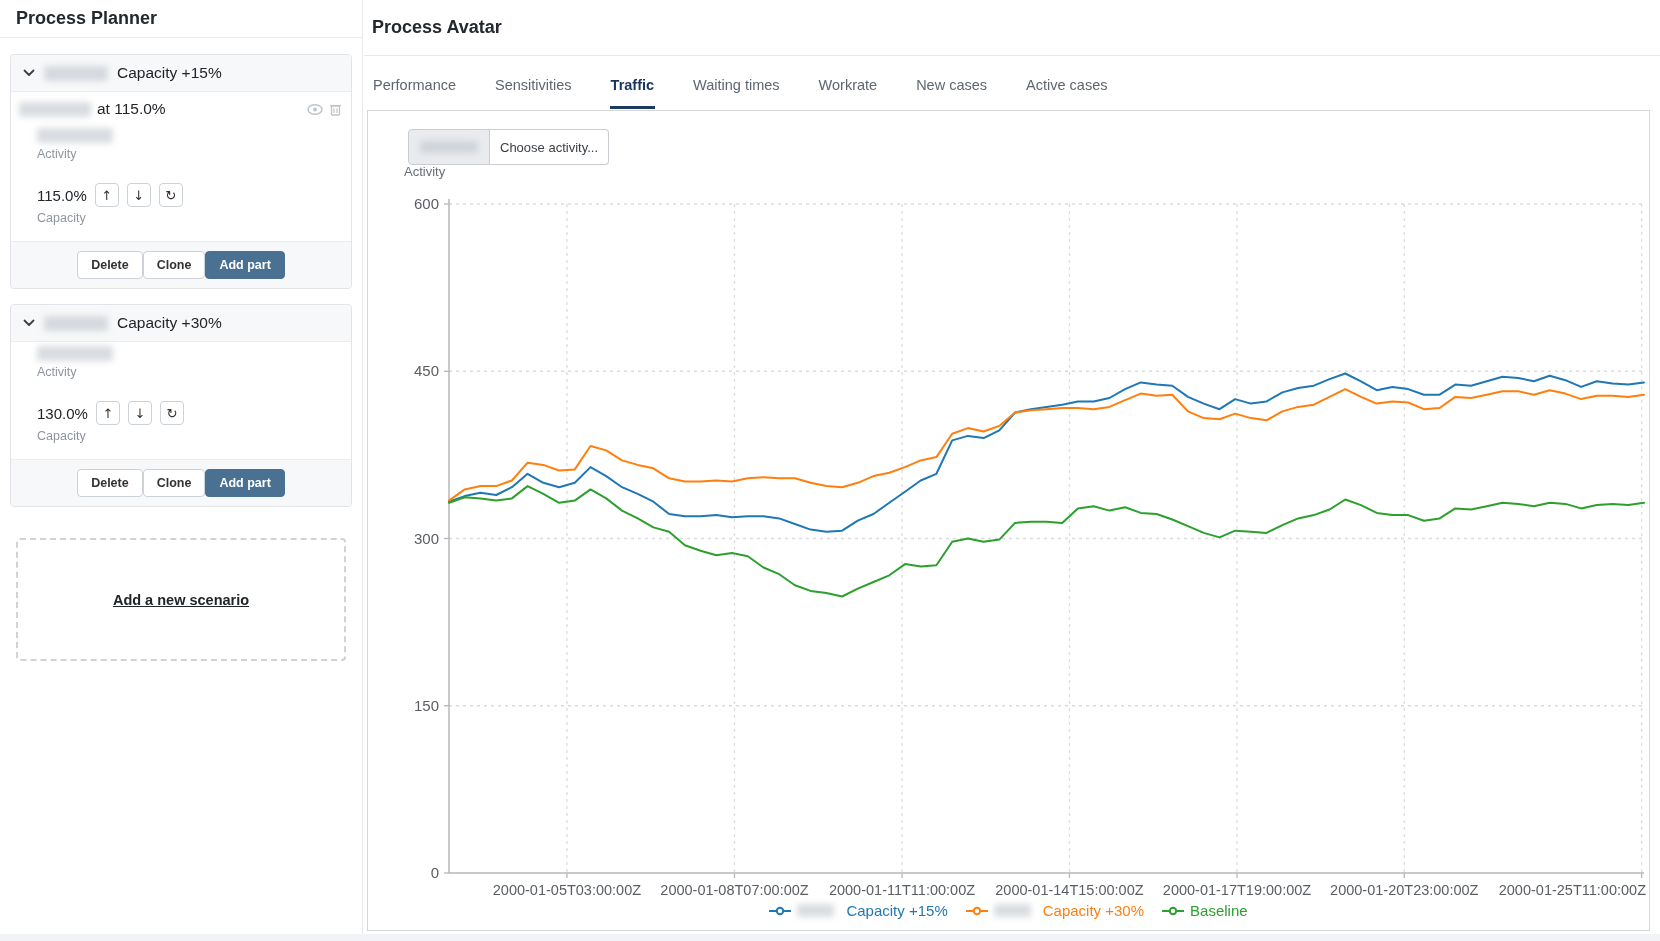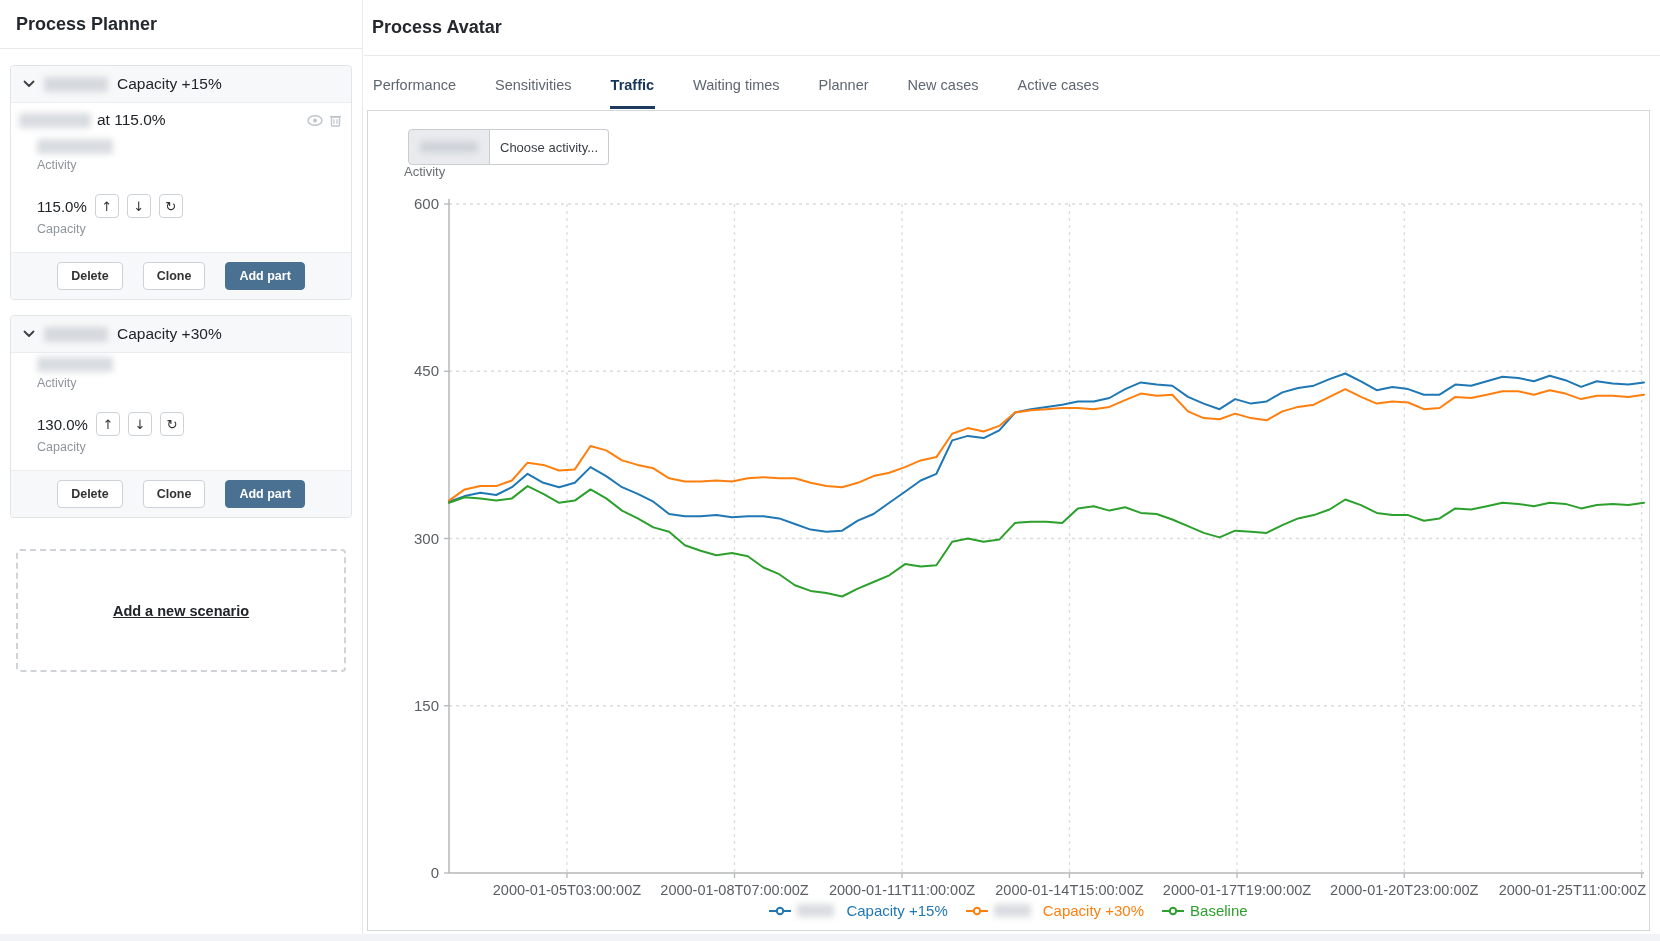--- a/index.html
+++ b/index.html
@@ -2,41 +2,41 @@
 <html><head>
 <meta charset="utf-8">
 <style>
   * { margin:0; padding:0; box-sizing:border-box; }
   html,body { width:1660px; height:941px; background:#fff; overflow:hidden;
     font-family:"Liberation Sans","DejaVu Sans",sans-serif; color:#24292f; }
 
   
   .sidebar { position:absolute; left:0; top:0; width:363px; height:941px;
     background:#fff; border-right:1px solid #e7e9ec; }
-  .sidebar-header { height:49px; border-bottom:1px solid #e7e9ec;
+  .sidebar-header { height:38px; border-bottom:1px solid #e7e9ec;
     display:flex; align-items:center; padding:8px 16px; }
   .panel-title { font-size:18px; font-weight:bold; color:#24292f; }
   .scenario-list { padding:16px 10px 0 10px; }
   .card { border:1px solid #e2e4e8; border-radius:4px; background:#fff; margin-bottom:15px; }
   .card-header { background:#f7f8f9; border-bottom:1px solid #ededf0;
     border-radius:4px 4px 0 0; padding:9px 12px; display:flex; align-items:center; gap:9px;
     font-size:15.5px; color:#212529; }
   .chev { width:12px; height:8px; flex:0 0 auto; cursor:pointer; }
   .part-row { padding:8px 10px 6px 8px; display:flex; align-items:center; gap:6px;
     font-size:15.5px; color:#212529;text-align:center; }
   .part-icons { margin-left:auto; display:flex; align-items:center; gap:7px; }
   .part-body { padding:4px 12px 16px 26px; }
   .field-label { font-size:12.5px; color:#8f959d; margin-top:4px; }
   .value-row { display:flex; align-items:center; gap:8px; margin-top:22px; }
   .value-row .val { font-size:15px; color:#212529; min-width:48px; }
   .spin-btn { width:24px; height:24px; border:1px solid #cdd2d8; border-radius:4px;
     background:#fff; font-size:13px; color:#333; display:flex; align-items:center;
     justify-content:center; cursor:pointer; font-family:"DejaVu Sans",sans-serif; }
   .card-footer { background:#f7f8f9; border-top:1px solid #ededf0; border-radius:0 0 4px 4px;
-    padding:9px 10px; display:flex; justify-content:center; gap:20px; }
+    padding:9px 10px; display:flex; justify-content:center; gap:0; }
   .btn { font-size:12.5px; font-weight:bold; padding:6px 13px; border-radius:4px;
     border:1px solid #cdd2d8; background:#fff; color:#333; cursor:pointer; }
   .btn.primary { background:#4a7191; border-color:#4a7191; color:#fff; }
   .add-scenario { margin:31px 16px 0 16px; height:123px; border:2px dashed #cfd3d8;
     border-radius:4px; display:flex; align-items:center; justify-content:center;
     font-size:14.5px; font-weight:bold; color:#212529; cursor:pointer;text-decoration:underline; }
 
   
   .redact { display:inline-block; background:#bfc5cc; border-radius:2px;
     filter:blur(3px); opacity:.6; vertical-align:middle; }
@@ -157,21 +157,21 @@
   </div>
   <div class="tabs">
   <div class="tab">Performance</div>
 
   <div class="tab">Sensitivities</div>
 
   <div class="tab active">Traffic</div>
 
   <div class="tab">Waiting times</div>
 
-  <div class="tab">Planner</div>
+  <div class="tab">Workrate</div>
 
   <div class="tab">New cases</div>
 
   <div class="tab">Active cases</div>
 </div>
 
   <div class="chart-card">
     <div class="btn-group">
       <div class="tg redacted">
         <span class="redact r-btn"></span>

